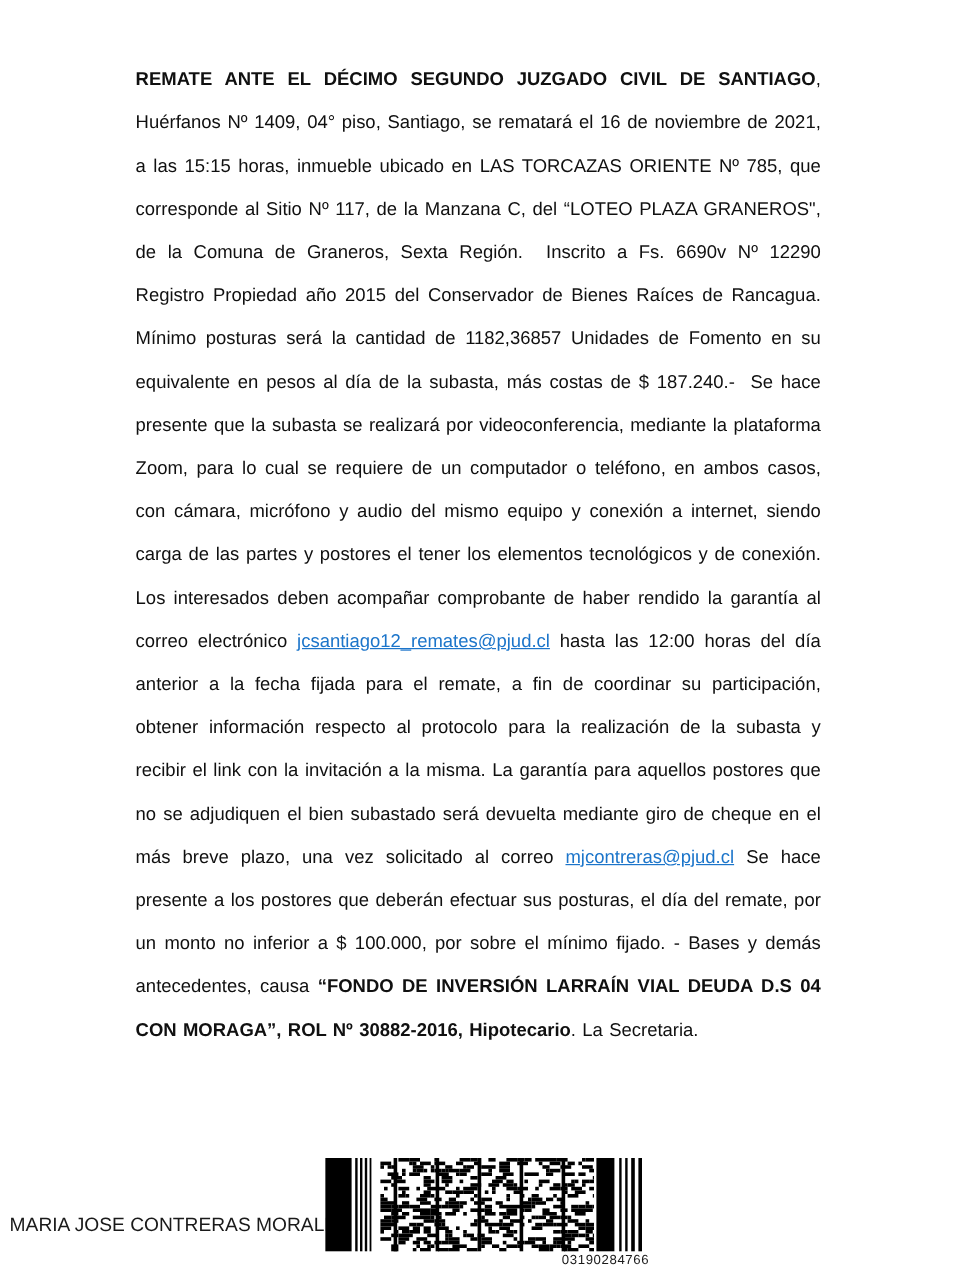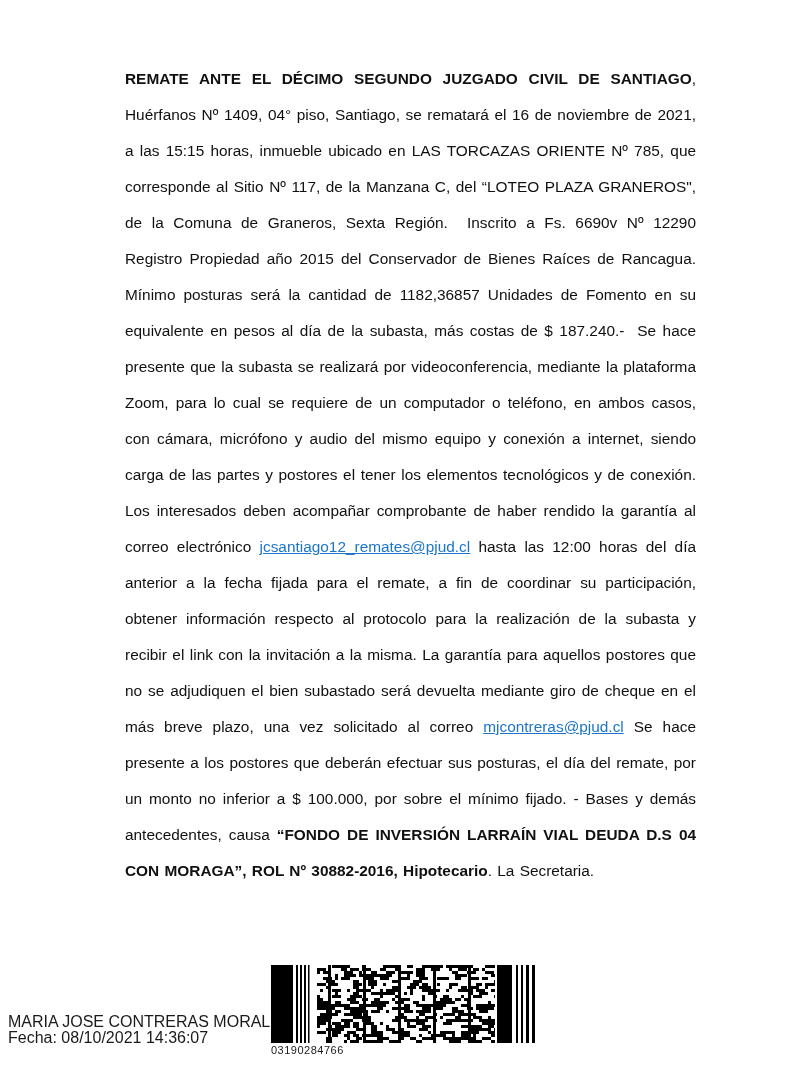--- a/index.html
+++ b/index.html
@@ -19,21 +19,21 @@
     position: absolute;
     inset: 0;
     background: #ffffff;
   }
   .notice {
     position: absolute;
     left: 113px;
     top: 0;
     width: 571px;
     padding-top: 49px;
-    margin: 12px;
+    margin: 0;
     font-size: 15.4px;
     line-height: 36px;
     text-align: justify;
     color: #101010;
     word-spacing: 1px;
   }
   .run-normal { font-weight: 400; }
   .run-bold   { font-weight: 700; }
   .run-link {
     color: #1c75ca;
@@ -51,38 +51,37 @@
   }
   .barcode-wrap {
     position: absolute;
     left: 271px;
     top: 965px;
     width: 270px;
   }
   .barcode-wrap svg { display: block; }
   .barcode-value {
     width: 270px;
-    text-align: left;
+    text-align: right;
     font-size: 11px;
     line-height: 13px;
     margin-top: 1px;
     color: #1a1a1a;
     letter-spacing: 0.5px;
   }
 </style>
 </head>
 <body>
 
 <div class="page">
 
   <p class="notice"><span class="run-bold">REMATE ANTE EL DÉCIMO SEGUNDO JUZGADO CIVIL DE SANTIAGO</span><span class="run-normal">, Huérfanos Nº 1409, 04° piso, Santiago, se rematará el 16 de noviembre de 2021, a las 15:15 horas, inmueble ubicado en LAS TORCAZAS ORIENTE Nº 785, que corresponde al Sitio Nº 117, de la Manzana C, del “LOTEO PLAZA GRANEROS", de la Comuna de Graneros, Sexta Región.&nbsp; Inscrito a Fs. 6690v Nº 12290 Registro Propiedad año 2015 del Conservador de Bienes Raíces de Rancagua. Mínimo posturas será la cantidad de 1182,36857 Unidades de Fomento en su equivalente en pesos al día de la subasta, más costas de $ 187.240.-&nbsp; Se hace presente que la subasta se realizará por videoconferencia, mediante la plataforma Zoom, para lo cual se requiere de un computador o teléfono, en ambos casos, con cámara, micrófono y audio del mismo equipo y conexión a internet, siendo carga de las partes y postores el tener los elementos tecnológicos y de conexión. Los interesados deben acompañar comprobante de haber rendido la garantía al correo electrónico </span><a class="run-link">jcsantiago12_remates@pjud.cl</a><span class="run-normal"> hasta las 12:00 horas del día anterior a la fecha fijada para el remate, a fin de coordinar su participación, obtener información respecto al protocolo para la realización de la subasta y recibir el link con la invitación a la misma. La garantía para aquellos postores que no se adjudiquen el bien subastado será devuelta mediante giro de cheque en el más breve plazo, una vez solicitado al correo </span><a class="run-link">mjcontreras@pjud.cl</a><span class="run-normal"> Se hace presente a los postores que deberán efectuar sus posturas, el día del remate, por un monto no inferior a $ 100.000, por sobre el mínimo fijado. - Bases y demás antecedentes, causa </span><span class="run-bold">“FONDO DE INVERSIÓN LARRAÍN VIAL DEUDA D.S 04 CON MORAGA”, ROL Nº 30882-2016, Hipotecario</span><span class="run-normal">. La Secretaria.</span></p>
 
   <div class="signer-block">
     <div>MARIA JOSE CONTRERAS MORALES</div>
-    <div>Fecha: 08/10/2021 14:36:07</div>
   </div>
 
   <div class="barcode-wrap">
     <svg id="barcode-svg" width="270" height="78" viewBox="0 0 270 78" xmlns="http://www.w3.org/2000/svg">
         <rect x="0" y="0" width="22" height="78" fill="#000"></rect>
         <rect x="25" y="0" width="2" height="78" fill="#000"></rect>
         <rect x="29" y="0" width="2" height="78" fill="#000"></rect>
         <rect x="33" y="0" width="2" height="78" fill="#000"></rect>
         <rect x="37" y="0" width="1.5" height="78" fill="#000"></rect>
         <rect x="61" y="0" width="9" height="3" fill="#000"></rect>

